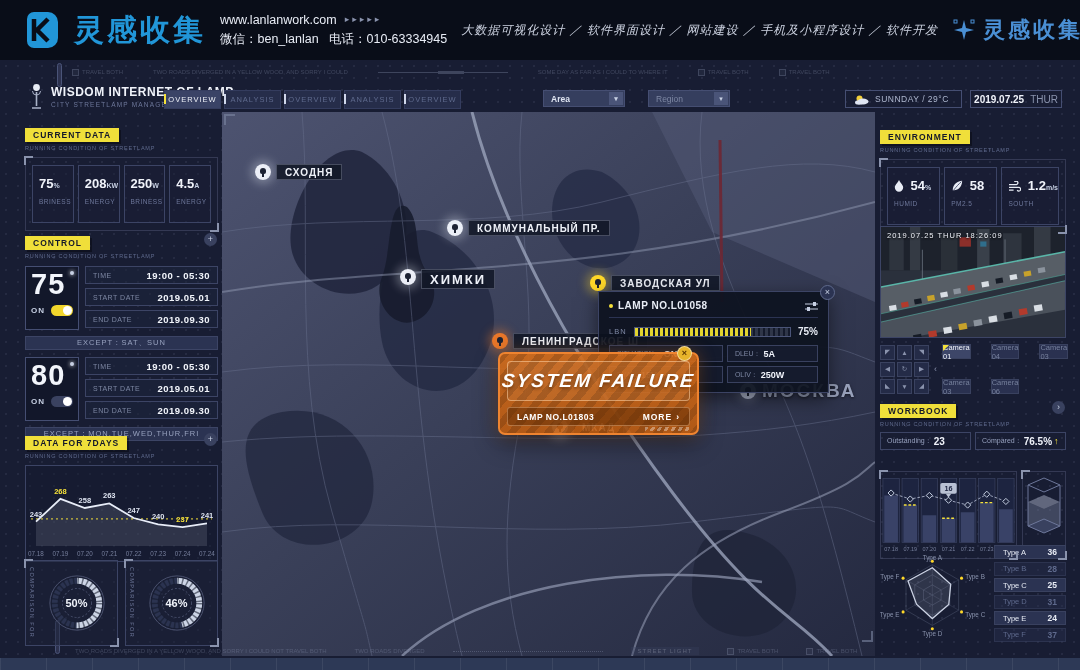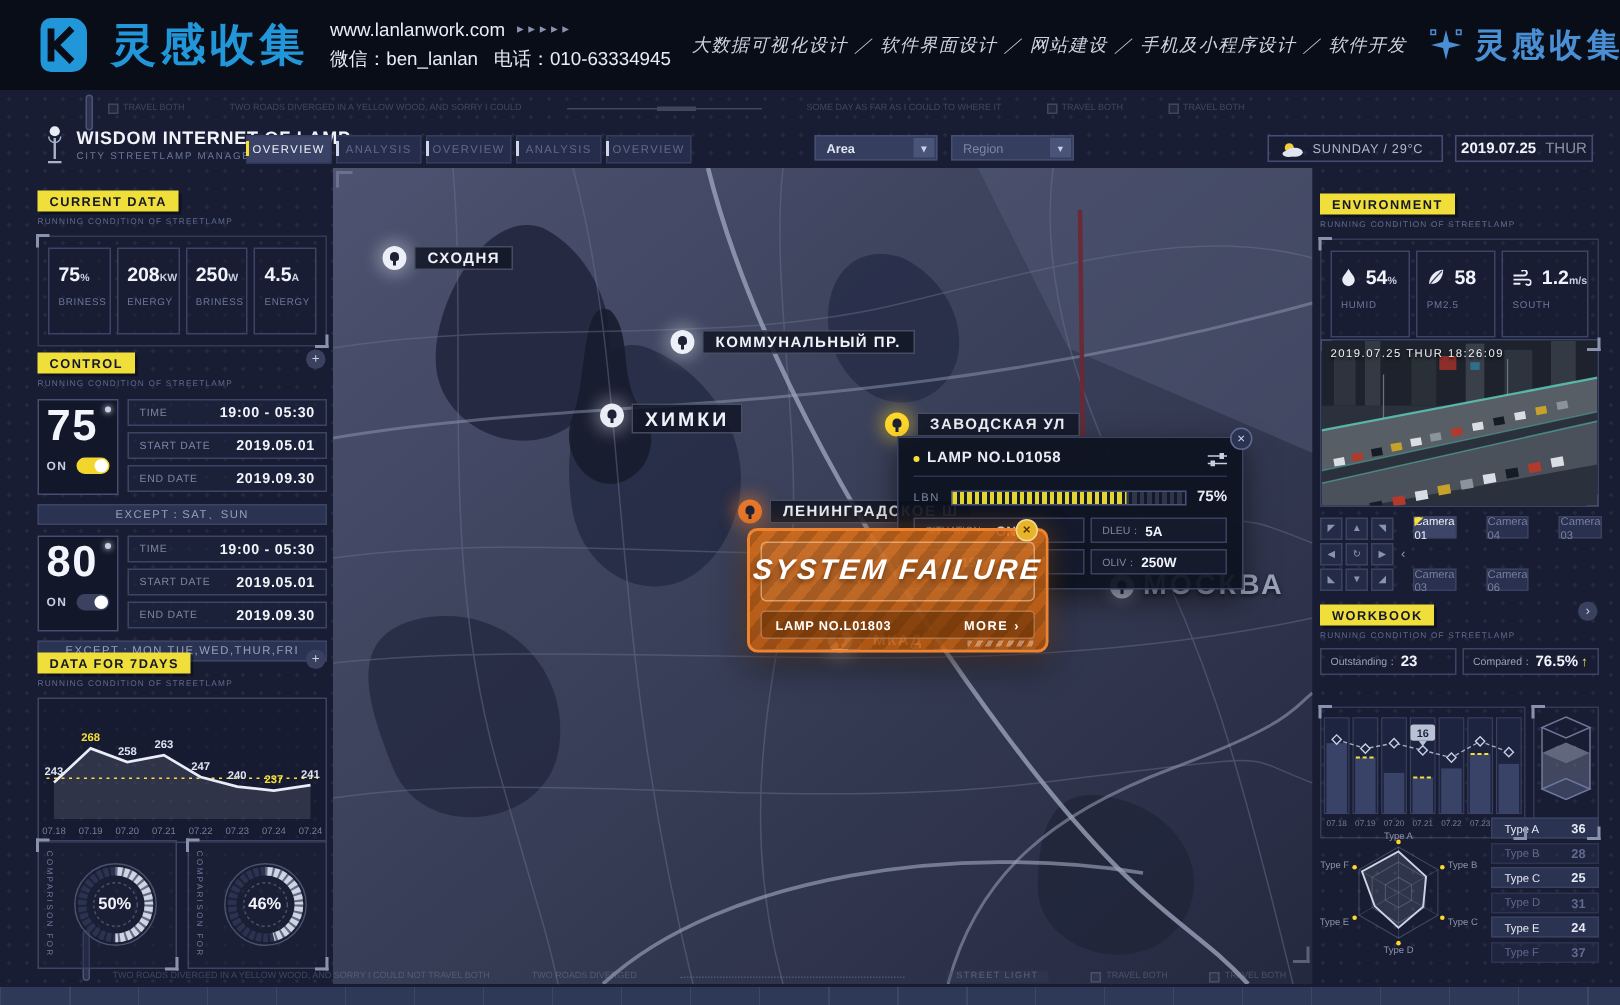--- a/index.html
+++ b/index.html
@@ -33,21 +33,21 @@
   
   .app-title{position:absolute;left:30px;top:23px;display:flex;gap:8px;align-items:center}
   .title-main{font-size:12px;font-weight:bold;letter-spacing:.5px;color:#f0f3fa;white-space:nowrap}
   .title-sub{font-size:6.5px;color:#6d779a;letter-spacing:1.2px;margin-top:2px}
   .tabs{position:absolute;left:164px;top:30px;display:flex;gap:3px}
   .tab{width:57px;height:19px;background:#262d4a;border:1px solid #343c5e;display:flex;align-items:center;justify-content:center;
        font-size:7.5px;color:#5f6a8d;letter-spacing:1px;position:relative;cursor:pointer}
   .tab::before{content:"";position:absolute;left:-1px;top:3px;width:2px;height:10px;background:#cfd6ea}
   .tab.active{background:#3a4366;color:#eef1f8}
   .tab.active::before{background:#f5e13a}
-  .selects{position:absolute;left:543px;top:30px;display:flex;gap:9px}
+  .selects{position:absolute;left:543px;top:30px;display:flex;gap:23px}
   .select{width:82px;height:17px;background:#353e5e;border:1px solid #454e72;display:flex;align-items:center;
           font-size:8.5px;font-weight:bold;color:#dfe5f2;padding-left:7px;position:relative;cursor:pointer}
   .select.dim{color:#7d87a3;font-weight:normal}
   .select .dd{position:absolute;right:1px;top:1px;bottom:1px;width:14px;background:#4a5478;display:flex;align-items:center;justify-content:center;font-size:7px;color:#c7d0e3}
   .weather{position:absolute;left:845px;top:30px;width:117px;height:18px;border:1px solid #454e72;display:flex;align-items:center;gap:6px;padding:0 8px;font-size:8.5px;color:#aeb7cf;letter-spacing:.5px}
   .datechip{position:absolute;left:970px;top:30px;width:92px;height:18px;border:1px solid #454e72;display:flex;align-items:center;justify-content:center;gap:6px;font-size:10px;font-weight:bold;color:#f0f3fa}
   .datechip .day{color:#8a93ad;font-weight:normal}
 
   
   .panel{position:absolute;width:193px;left:25px}

